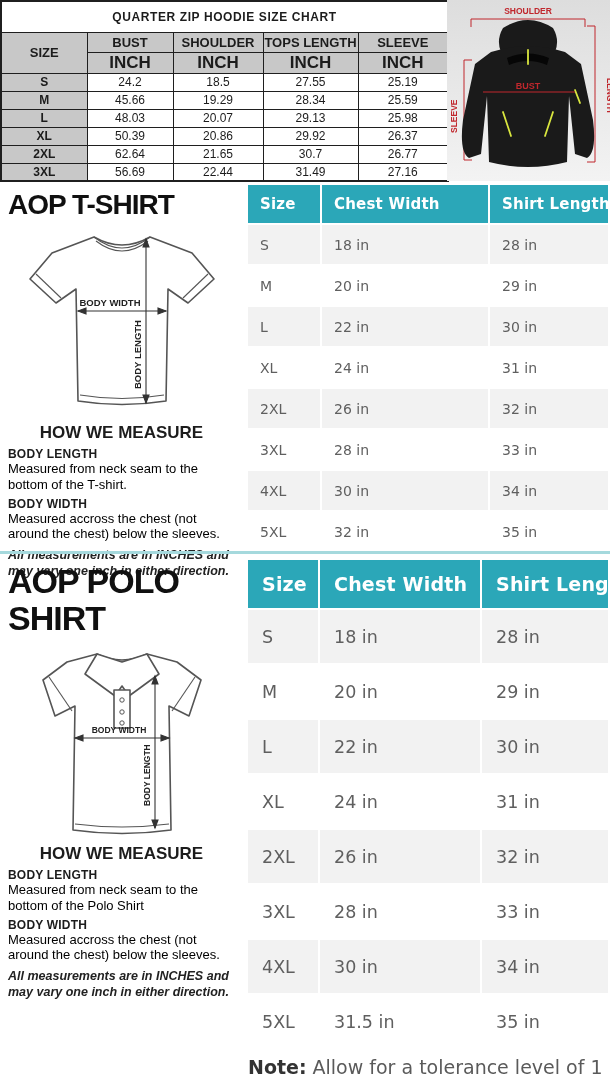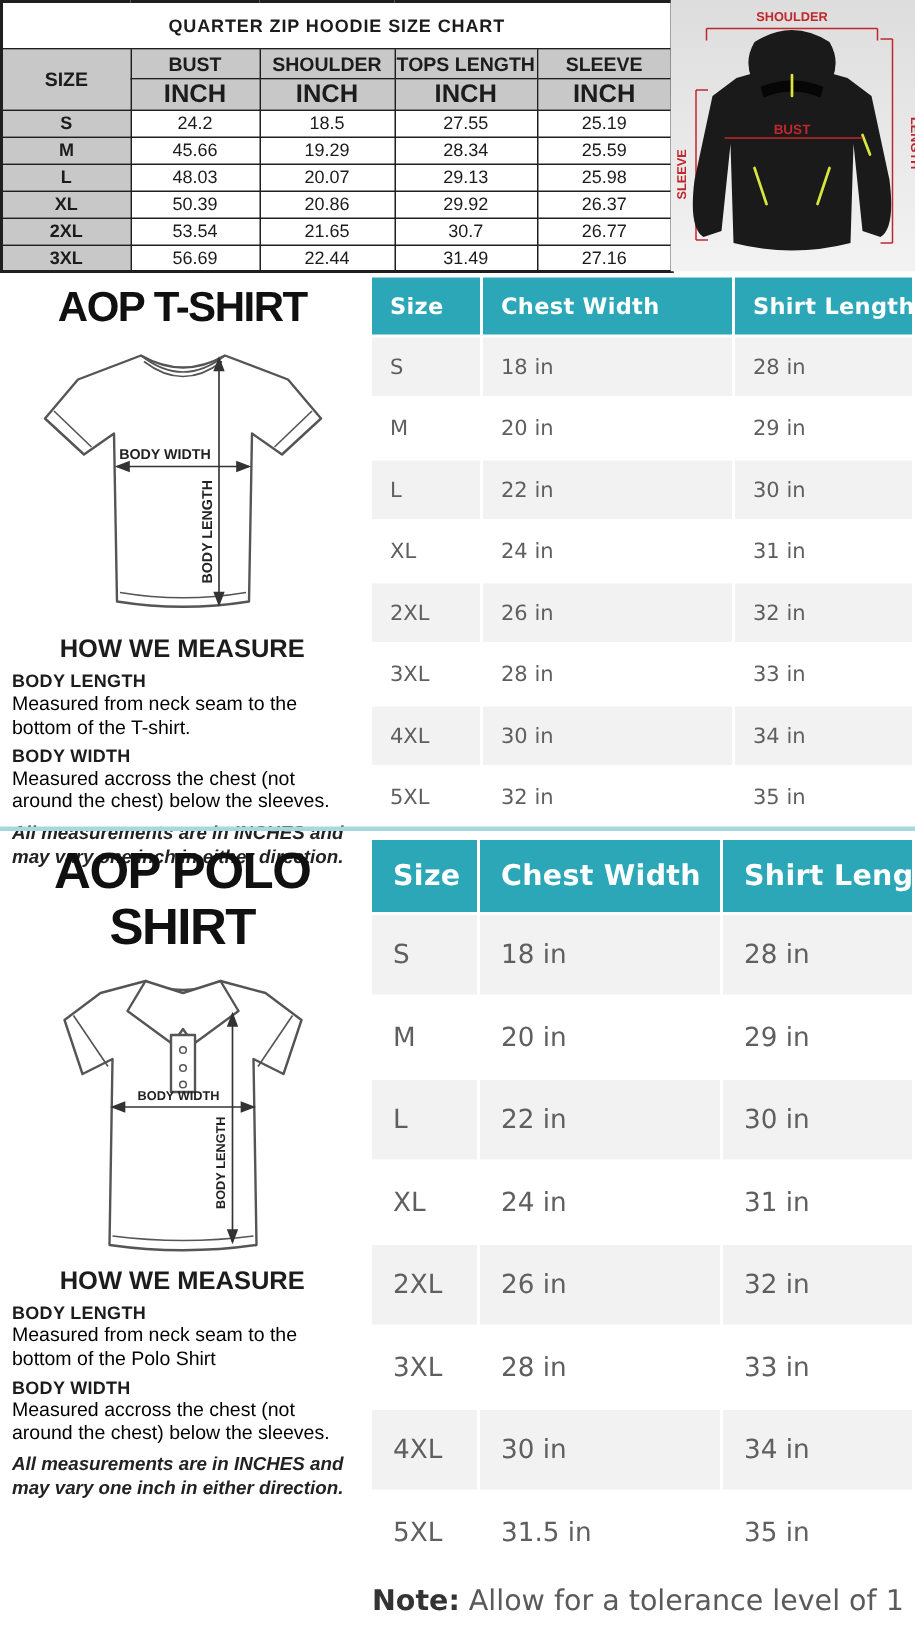--- a/index.html
+++ b/index.html
@@ -24,21 +24,21 @@
   .hoodie-table .colname { height:20px; font-size:13px; font-weight:bold; }
   .hoodie-table .unit    { height:19px; font-size:17px; font-weight:bold; }
   .hoodie-table .size-head { font-size:13px; font-weight:bold; }
   .hoodie-table .drow td { height:18px; font-size:12px; }
   .hoodie-table .drow .rsize { font-weight:bold; }
 
   .hoodie-photo { position:absolute; left:447px; top:0; width:163px; height:181px; }
 
   
   .left-col { position:absolute; left:0; width:243px; padding:0 8px; }
-  .sec-title { text-align:center; font-weight:bold; font-size:28px; letter-spacing:-1px; color:#101010; line-height:1.1; }
+  .sec-title { font-weight:bold; font-size:28px; letter-spacing:-1px; color:#101010; line-height:1.1; }
   .diagram { display:block; margin:2px auto 0; }
   .how-title { text-align:center; font-weight:bold; font-size:17px; margin-top:4px; }
   .m-head { font-size:12px; font-weight:bold; margin-top:4px; letter-spacing:.2px; }
   .m-body { font-size:13px; line-height:1.22; color:#000000; }
   .m-italic { font-size:12.5px; font-weight:bold; font-style:italic; margin-top:6px; line-height:1.25; color:#222; }
 
   
   .teal-wrap { position:absolute; left:246px; width:364px; }
   table.teal {
     width:100%; border-collapse:separate; border-spacing:2px; table-layout:fixed;
@@ -121,21 +121,21 @@
     </tr>
     <tr class="drow">
       <td class="gray rsize">XL</td>
       <td>50.39</td>
       <td>20.86</td>
       <td>29.92</td>
       <td>26.37</td>
     </tr>
     <tr class="drow">
       <td class="gray rsize">2XL</td>
-      <td>53.54</td>
+      <td>62.64</td>
       <td>21.65</td>
       <td>30.7</td>
       <td>26.77</td>
     </tr>
     <tr class="drow">
       <td class="gray rsize">3XL</td>
       <td>56.69</td>
       <td>22.44</td>
       <td>31.49</td>
       <td>27.16</td>

